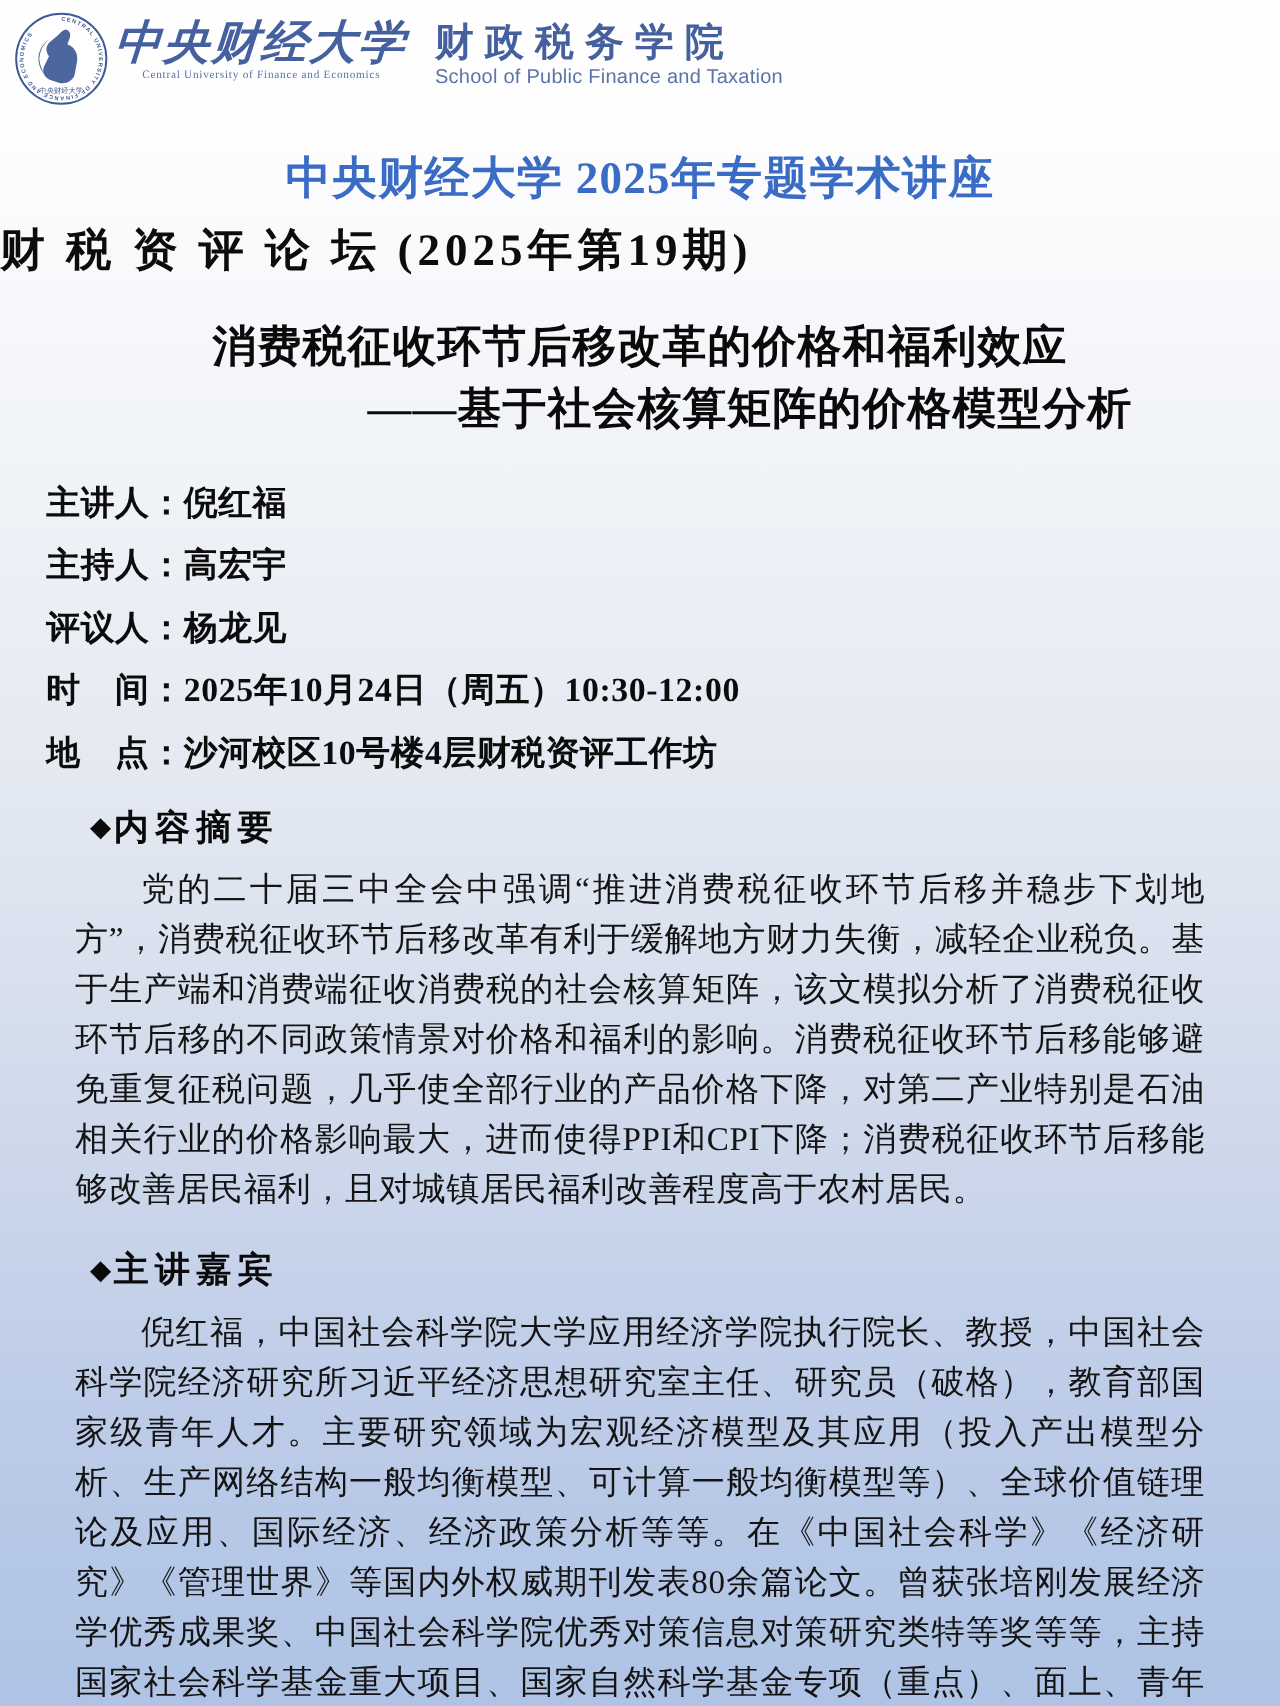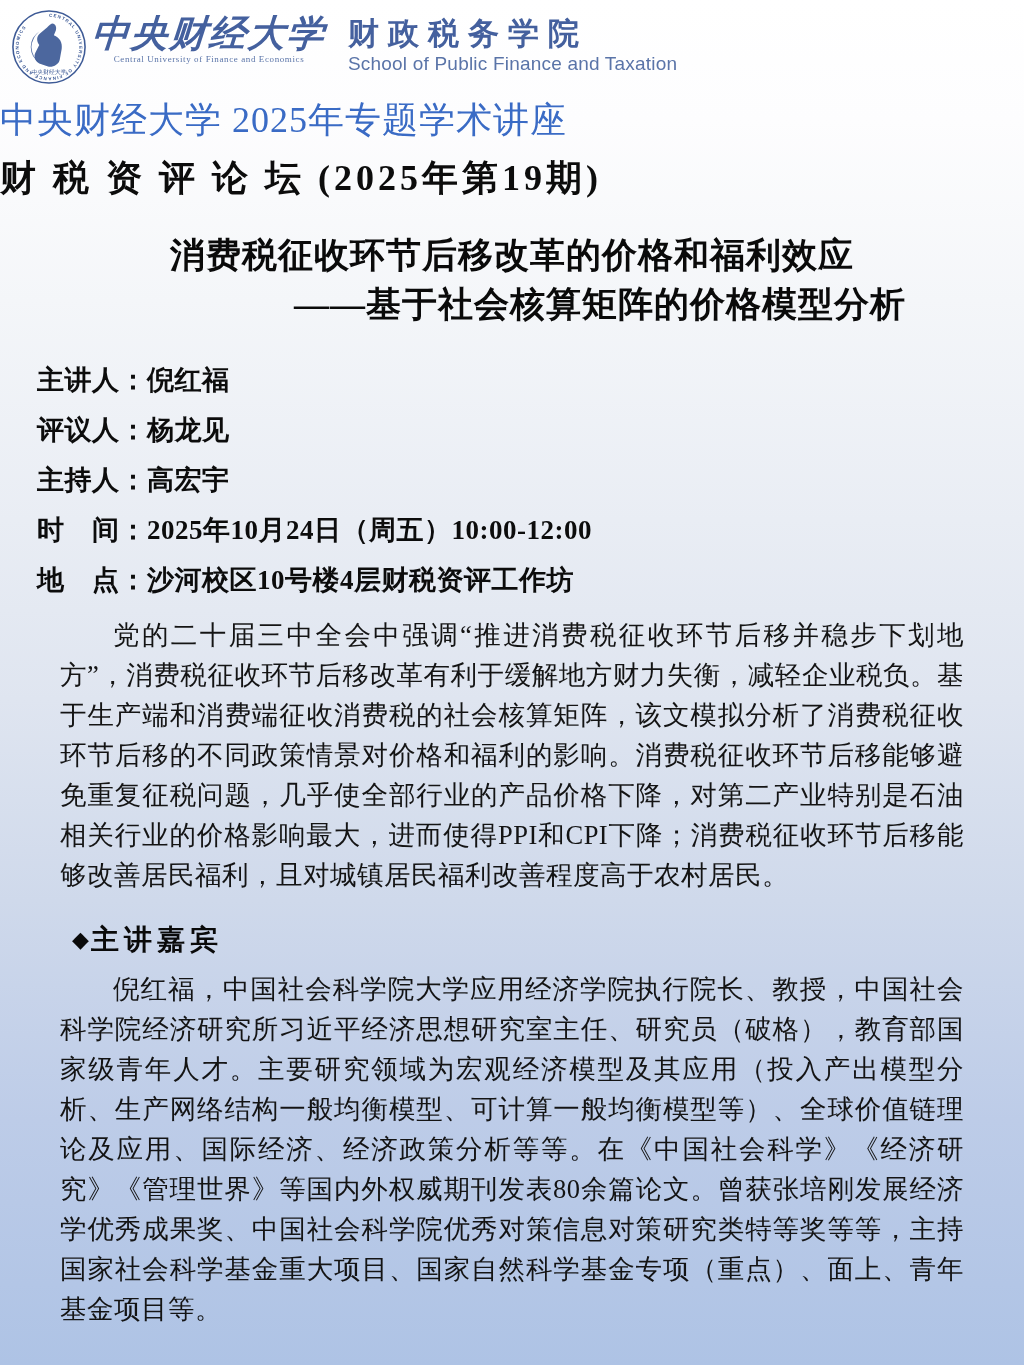--- a/index.html
+++ b/index.html
@@ -49,31 +49,32 @@
   .school-cn {
     font-family: Liberation Serif, serif;
     font-weight: 700;
     font-size: 31px;
     line-height: 32px;
     color: #44609e;
     letter-spacing: 9px;
   }
   .school-en {
     font-family: "Liberation Sans", sans-serif;
-    font-size: 19px;
+    font-size: 16px;
     color: #5a74a8;
     margin-top: 3px;
     letter-spacing: 0.2px;
   }
 
   
   .event-title {
-    margin-top: 4px;
+    margin-top: 26px;
+    text-align: center;
     font-size: 36px;
-    font-weight: 400;
+    font-weight: 700;
     color: #3a6bc5;
     letter-spacing: 1px;
   }
   .forum-line {
     margin-top: 9px;
     font-size: 36px;
     font-weight: 700;
     color: #0c0c0c;
     letter-spacing: 4px;
   }
@@ -170,35 +171,38 @@
   <div class="lecture-title">
     <div class="line1">消费税征收环节后移改革的价格和福利效应</div>
     <div class="line2">——基于社会核算矩阵的价格模型分析</div>
   </div>
 
   <div class="info-block">
     <div class="info-row">
       <span class="label">主讲人：</span><span class="value">倪红福</span>
     </div>
     <div class="info-row">
+      <span class="label">主持人：</span><span class="value">高宏宇</span>
+    </div>
+    <div class="info-row">
       <span class="label">评议人：</span><span class="value">杨龙见</span>
     </div>
     <div class="info-row">
-      <span class="label">主持人：</span><span class="value">高宏宇</span>
-    </div>
-    <div class="info-row">
-      <span class="label">时　间：</span><span class="value">2025年10月24日（周五）10:00-12:00</span>
+      <span class="label">时　间：</span><span class="value">2025年10月24日（周五）10:30-12:00</span>
     </div>
     <div class="info-row">
       <span class="label">地　点：</span><span class="value">沙河校区10号楼4层财税资评工作坊</span>
     </div>
   </div>
 
   <div class="content">
 
+    <div class="section-header">
+      <span class="bullet">◆</span><span>内容摘要</span>
+    </div>
     <p class="para">党的二十届三中全会中强调“推进消费税征收环节后移并稳步下划地方”，消费税征收环节后移改革有利于缓解地方财力失衡，减轻企业税负。基于生产端和消费端征收消费税的社会核算矩阵，该文模拟分析了消费税征收环节后移的不同政策情景对价格和福利的影响。消费税征收环节后移能够避免重复征税问题，几乎使全部行业的产品价格下降，对第二产业特别是石油相关行业的价格影响最大，进而使得PPI和CPI下降；消费税征收环节后移能够改善居民福利，且对城镇居民福利改善程度高于农村居民。</p>
 
     <div class="section-header">
       <span class="bullet">◆</span><span>主讲嘉宾</span>
     </div>
     <p class="para">倪红福，中国社会科学院大学应用经济学院执行院长、教授，中国社会科学院经济研究所习近平经济思想研究室主任、研究员（破格），教育部国家级青年人才。主要研究领域为宏观经济模型及其应用（投入产出模型分析、生产网络结构一般均衡模型、可计算一般均衡模型等）、全球价值链理论及应用、国际经济、经济政策分析等等。在《中国社会科学》《经济研究》《管理世界》等国内外权威期刊发表80余篇论文。曾获张培刚发展经济学优秀成果奖、中国社会科学院优秀对策信息对策研究类特等奖等等，主持国家社会科学基金重大项目、国家自然科学基金专项（重点）、面上、青年基金项目等。</p>
 
   </div>
 </div>
 

